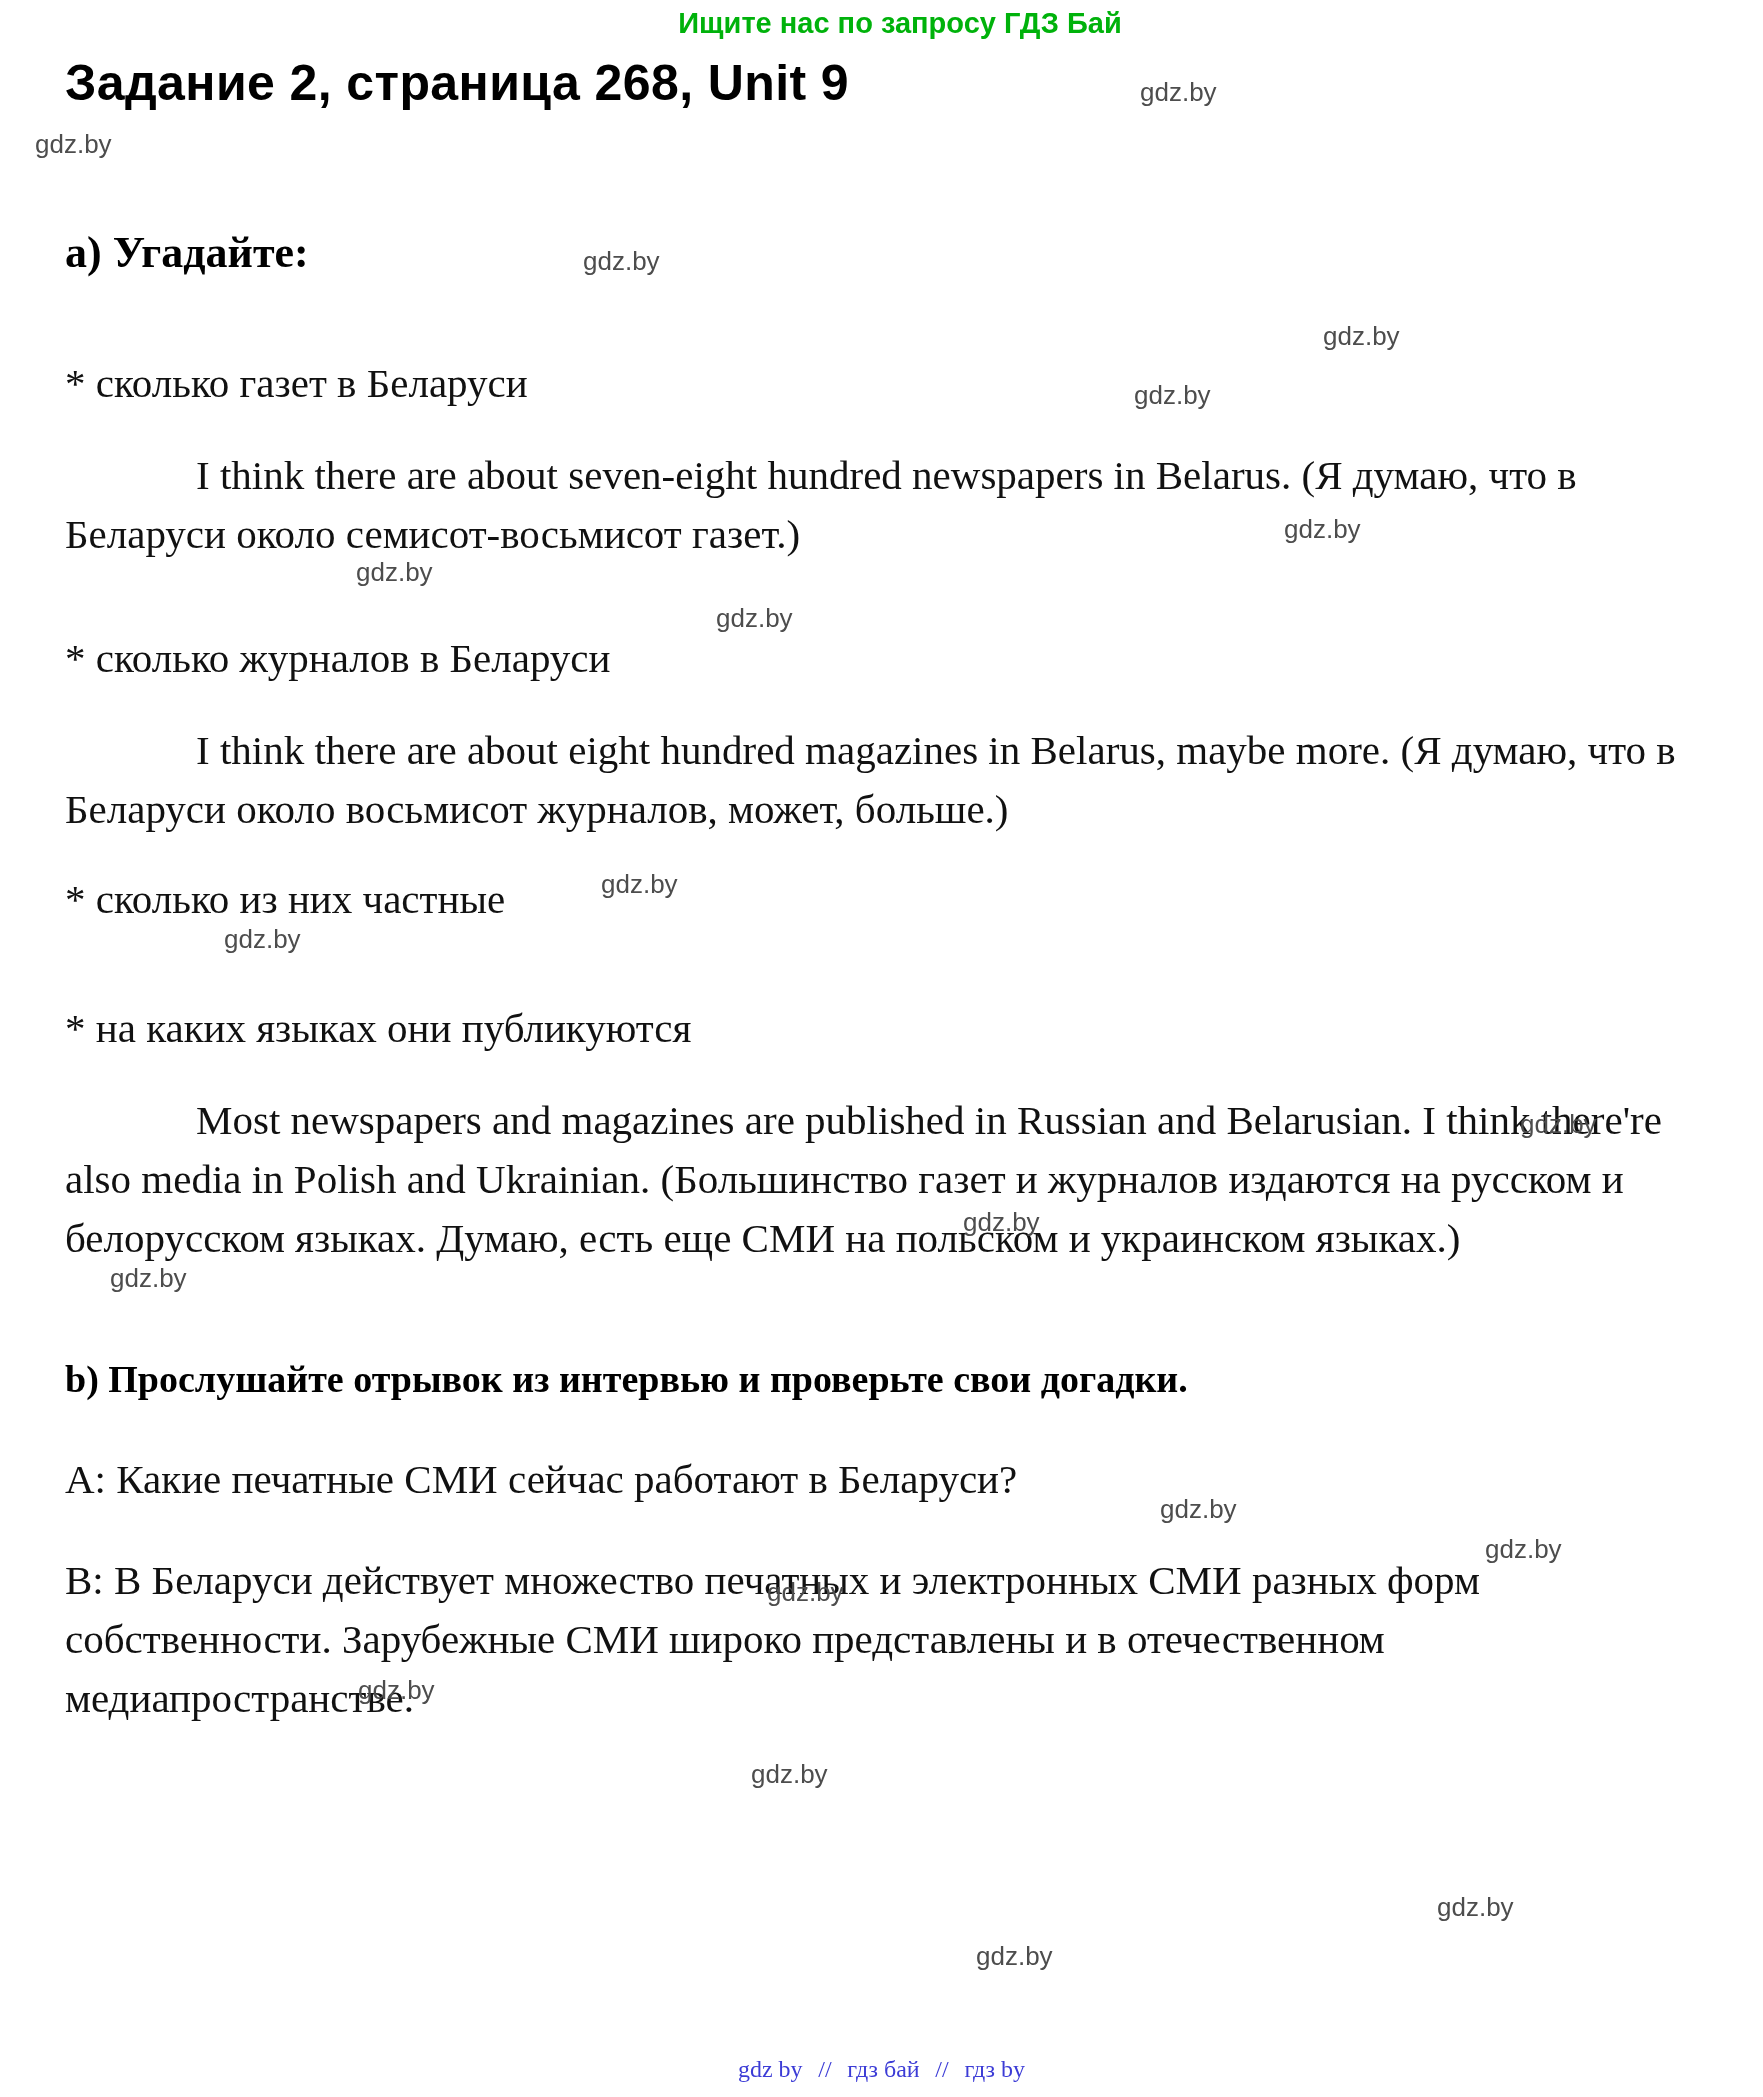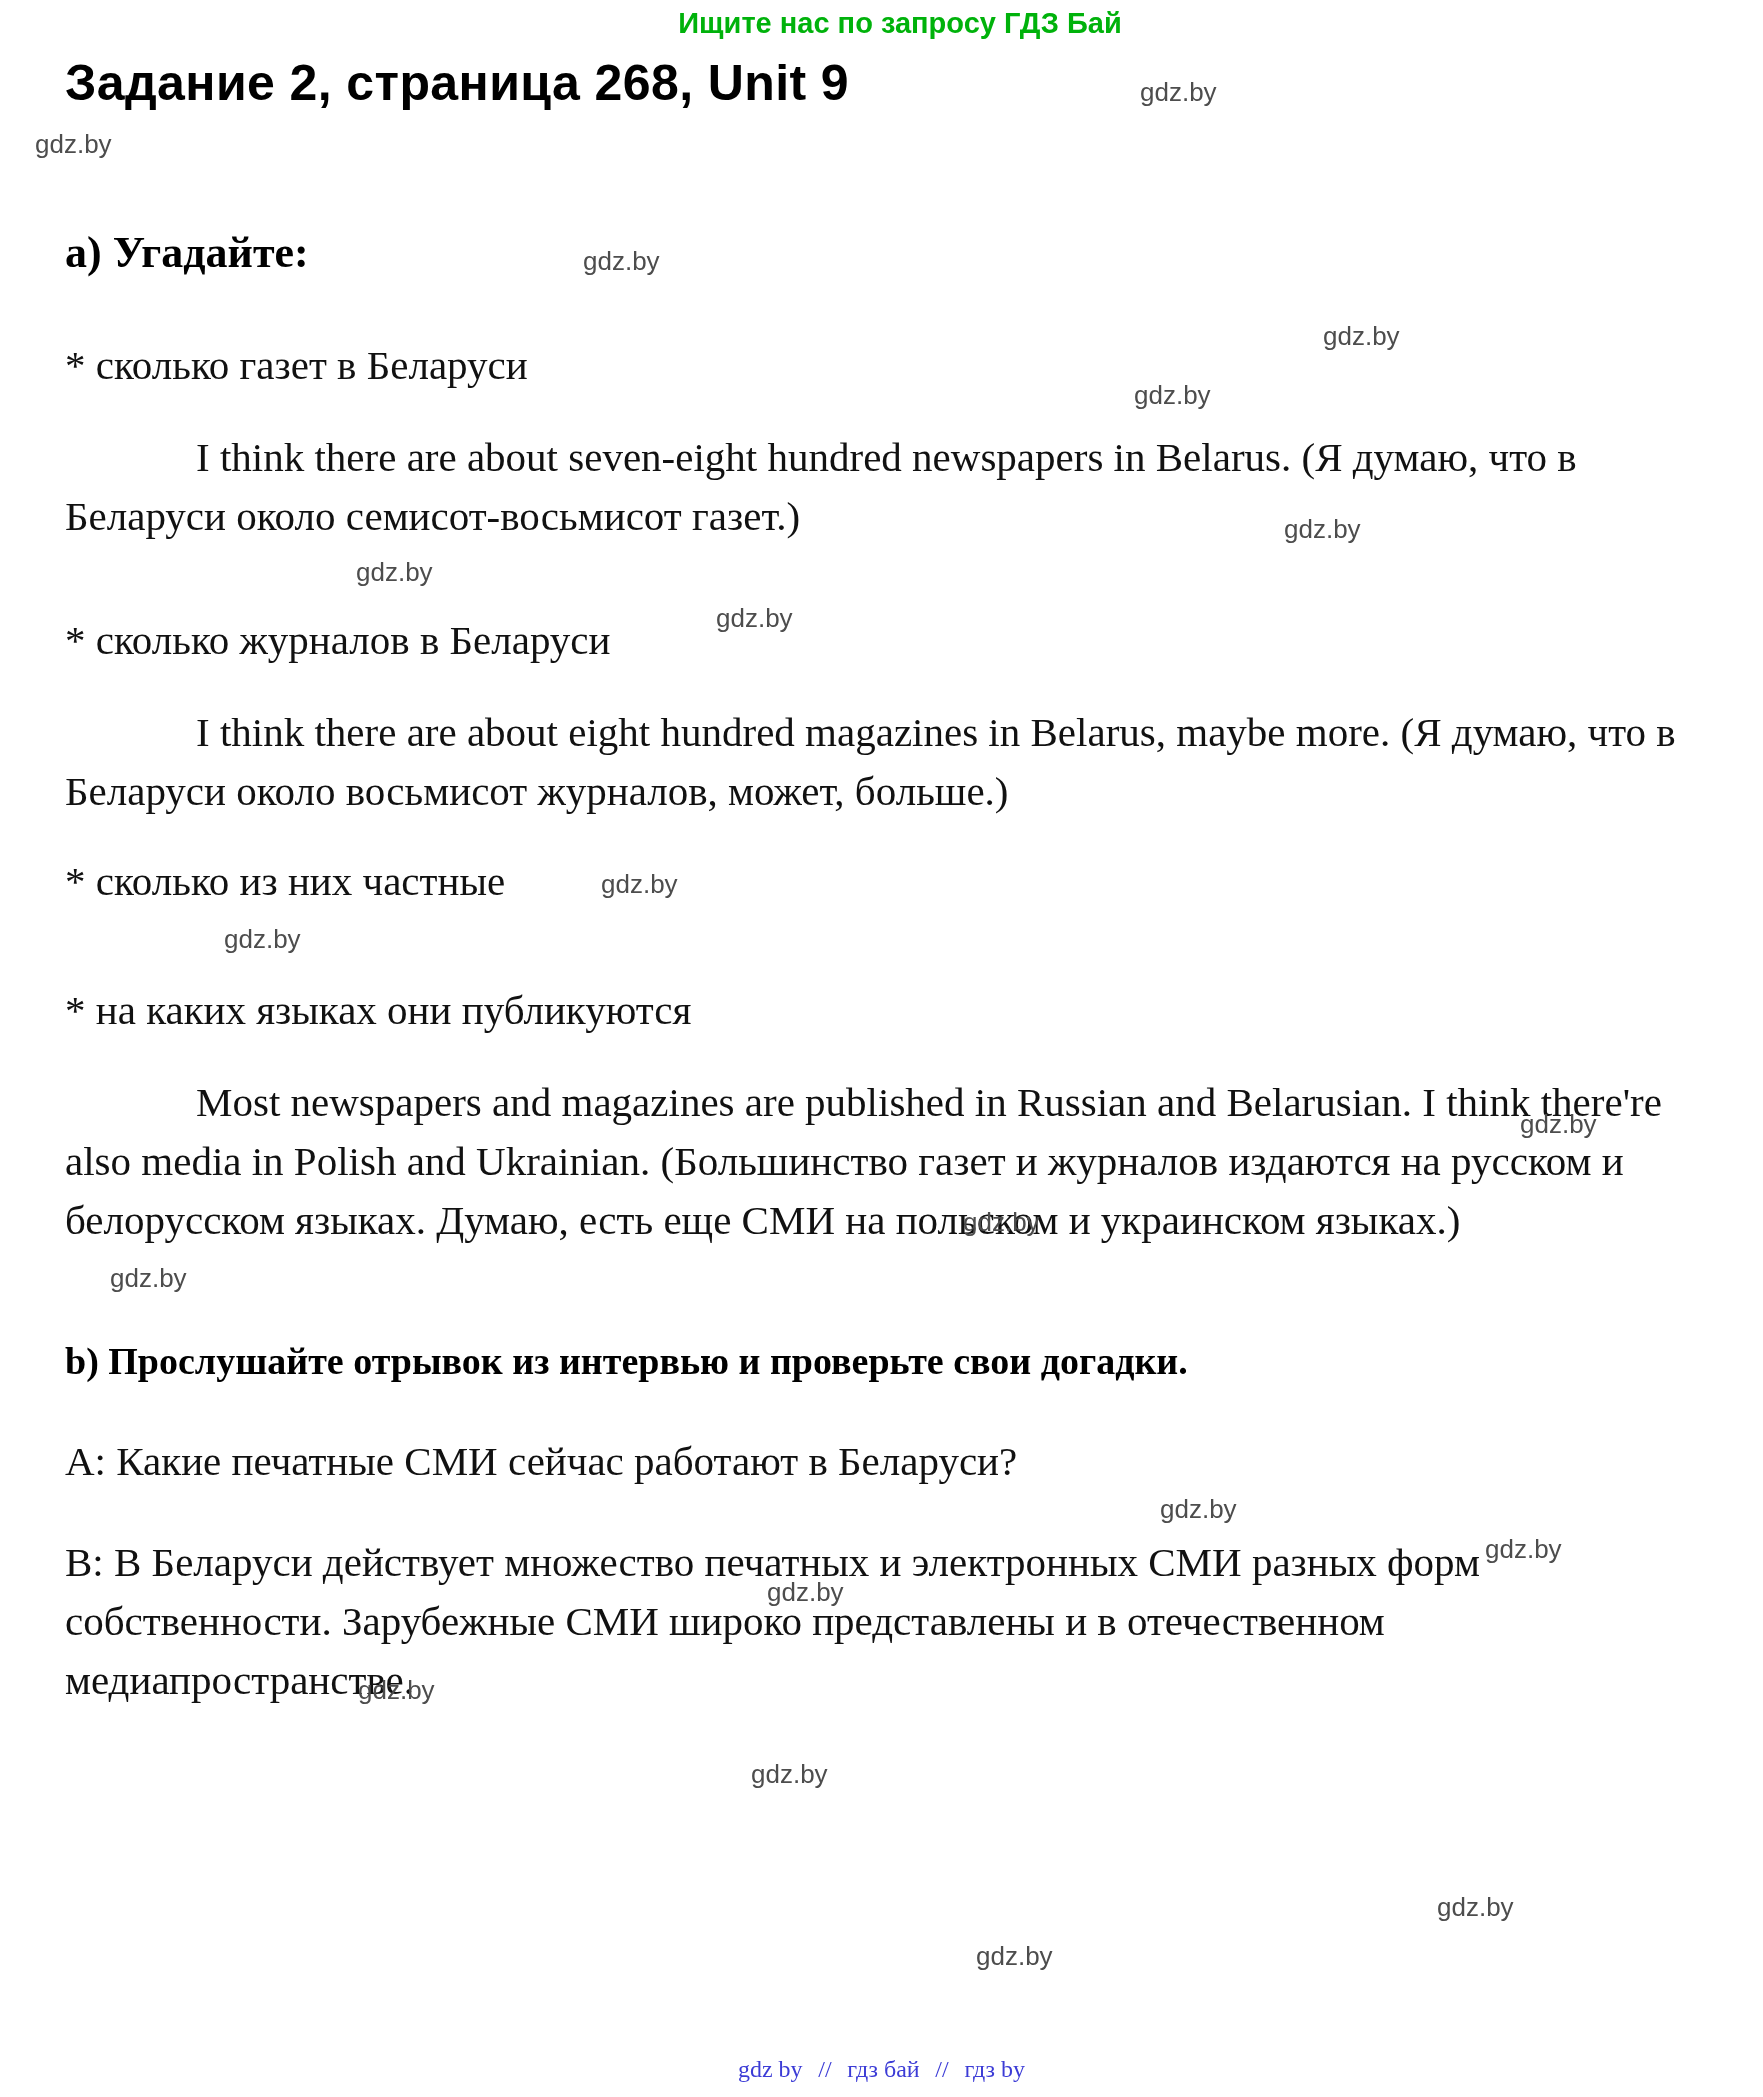--- a/index.html
+++ b/index.html
@@ -33,21 +33,21 @@
     margin-top: 14px;
     letter-spacing: 0.4px;
   }
   .section-heading-a {
     margin-top: 115px;
     font-weight: 700;
     font-size: 44px;
     color: #000000;
   }
   .question {
-    margin-top: 58px;
+    margin-top: 76px;
     line-height: 59px;
   }
   .answer {
     margin-top: 33px;
     line-height: 59px;
     text-indent: 131px;
   }
   .section-heading-b {
     margin-top: 82px;
     font-weight: 700;

